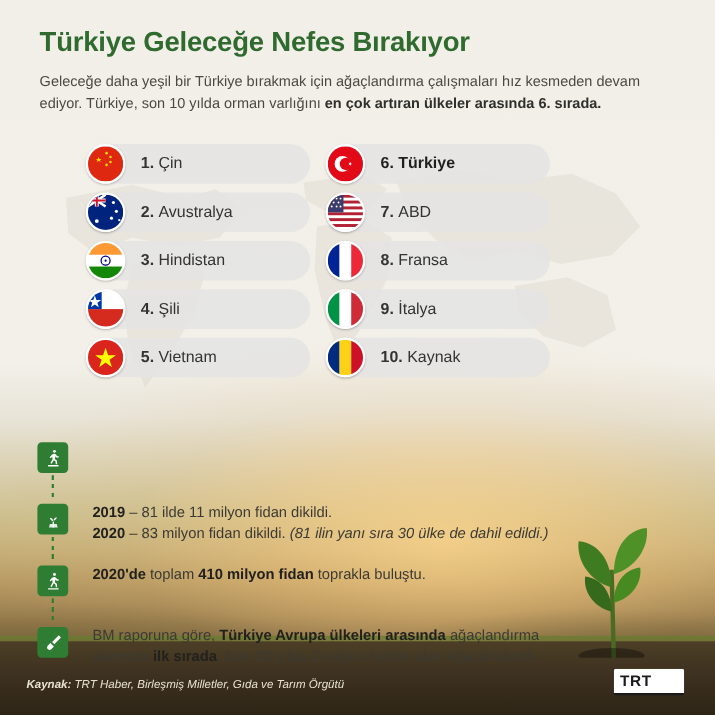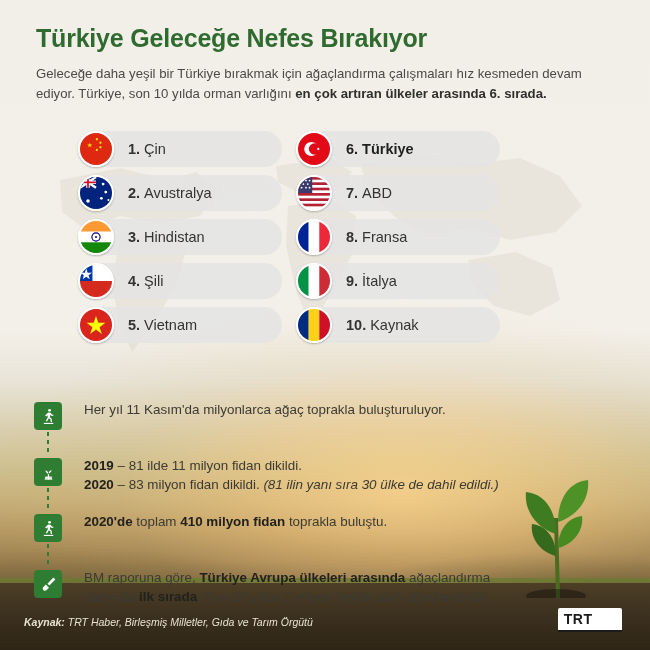--- a/index.html
+++ b/index.html
@@ -341,21 +341,20 @@
 
     <div class="fact">
       <span class="ficon">
         <svg viewBox="0 0 24 24" fill="#fff">
             <path d="M6 20h12v1.5H6z"></path>
             <path d="M15 4.2a1.7 1.7 0 1 1-3.4 0 1.7 1.7 0 0 1 3.4 0z"></path>
             <path d="M11.6 7.2c-.9.3-1.6 1-2.3 2L7.7 11l1.4 1 1.5-1.7.6 2.6-2.6 4.6 1.5.9 2.4-4.1 1.9 1.3.4 3.3h1.7l-.5-4.1-2.3-1.9.7-3.1 1.4 1.6 2.3-.2-.1-1.6-1.5.1-1.8-2.1c-.5-.6-1.3-.8-2-.6z"></path>
           </svg>
       </span>
       <span class="dashline"></span>
-      <span>Her yıl 11 Kasım'da milyonlarca ağaç toprakla buluşturuluyor.</span>
     </div>
 
     <div class="fact">
       <span class="ficon">
         <svg viewBox="0 0 24 24" fill="#fff">
             <path d="M11.2 21h1.6v-7h-1.6z"></path>
             <path d="M11.4 13.5C10 13 8.4 11.6 8 9.6c2 .1 3.4 1.6 3.8 3.4zM12.6 13c1.4-.5 3-1.9 3.4-3.9-2 .1-3.4 1.6-3.8 3.4z"></path>
             <path d="M7 21h10l-1-4H8z" opacity="0.85"></path>
           </svg>
       </span>

